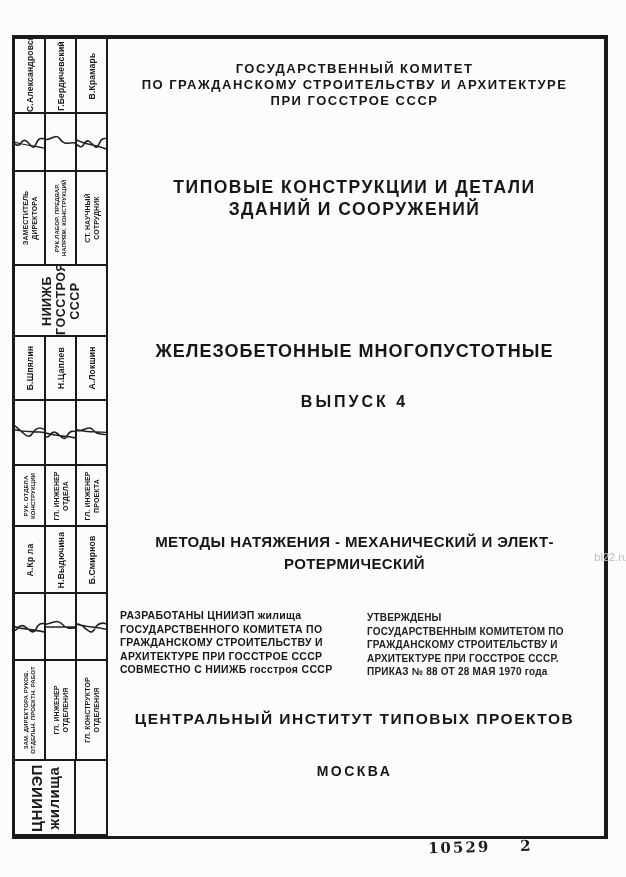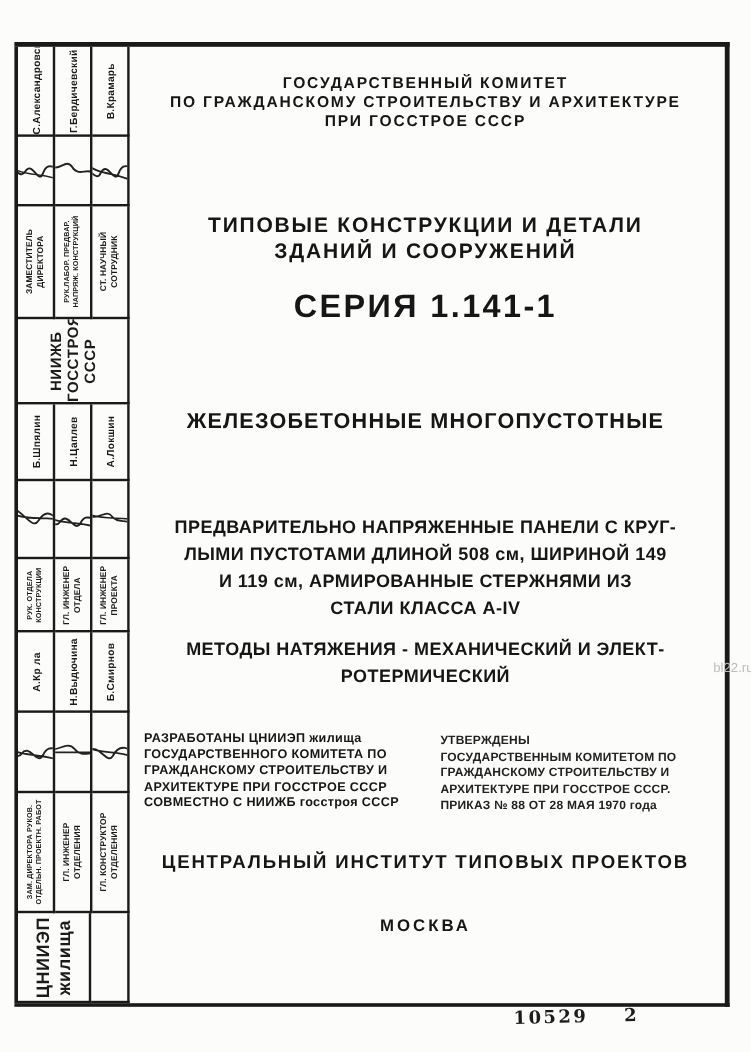--- a/index.html
+++ b/index.html
@@ -205,26 +205,22 @@
         <div class="sb-cell"></div>
       </div>
     </div>
 
     <div class="content">
       <div class="blk series-title">ТИПОВЫЕ КОНСТРУКЦИИ И ДЕТАЛИ
 ЗДАНИЙ И СООРУЖЕНИЙ</div>
       <div class="blk agency">ГОСУДАРСТВЕННЫЙ  КОМИТЕТ
 ПО ГРАЖДАНСКОМУ СТРОИТЕЛЬСТВУ И АРХИТЕКТУРЕ
 ПРИ ГОССТРОЕ СССР</div>
-      <div class="blk series">СЕРИЯ 1.141-1</div>
       <div class="blk subject2">ЖЕЛЕЗОБЕТОННЫЕ  МНОГОПУСТОТНЫЕ</div>
-      <div class="blk descr">ПРЕДВАРИТЕЛЬНО НАПРЯЖЕННЫЕ ПАНЕЛИ С КРУГ-
-ЛЫМИ ПУСТОТАМИ ДЛИНОЙ 508 см, ШИРИНОЙ 149
-И 119 см, АРМИРОВАННЫЕ СТЕРЖНЯМИ ИЗ
-СТАЛИ КЛАССА А-IV</div>
+      <div class="blk issue">ВЫПУСК 4</div>
       <div class="blk methods">МЕТОДЫ НАТЯЖЕНИЯ - МЕХАНИЧЕСКИЙ И ЭЛЕКТ-
 РОТЕРМИЧЕСКИЙ</div>
       <div class="developed">РАЗРАБОТАНЫ ЦНИИЭП жилища
 ГОСУДАРСТВЕННОГО КОМИТЕТА ПО
 ГРАЖДАНСКОМУ СТРОИТЕЛЬСТВУ И
 АРХИТЕКТУРЕ ПРИ ГОССТРОЕ СССР
 СОВМЕСТНО С НИИЖБ госстроя СССР</div>
       <div class="approved">УТВЕРЖДЕНЫ
 ГОСУДАРСТВЕННЫМ КОМИТЕТОМ ПО
 ГРАЖДАНСКОМУ СТРОИТЕЛЬСТВУ И

